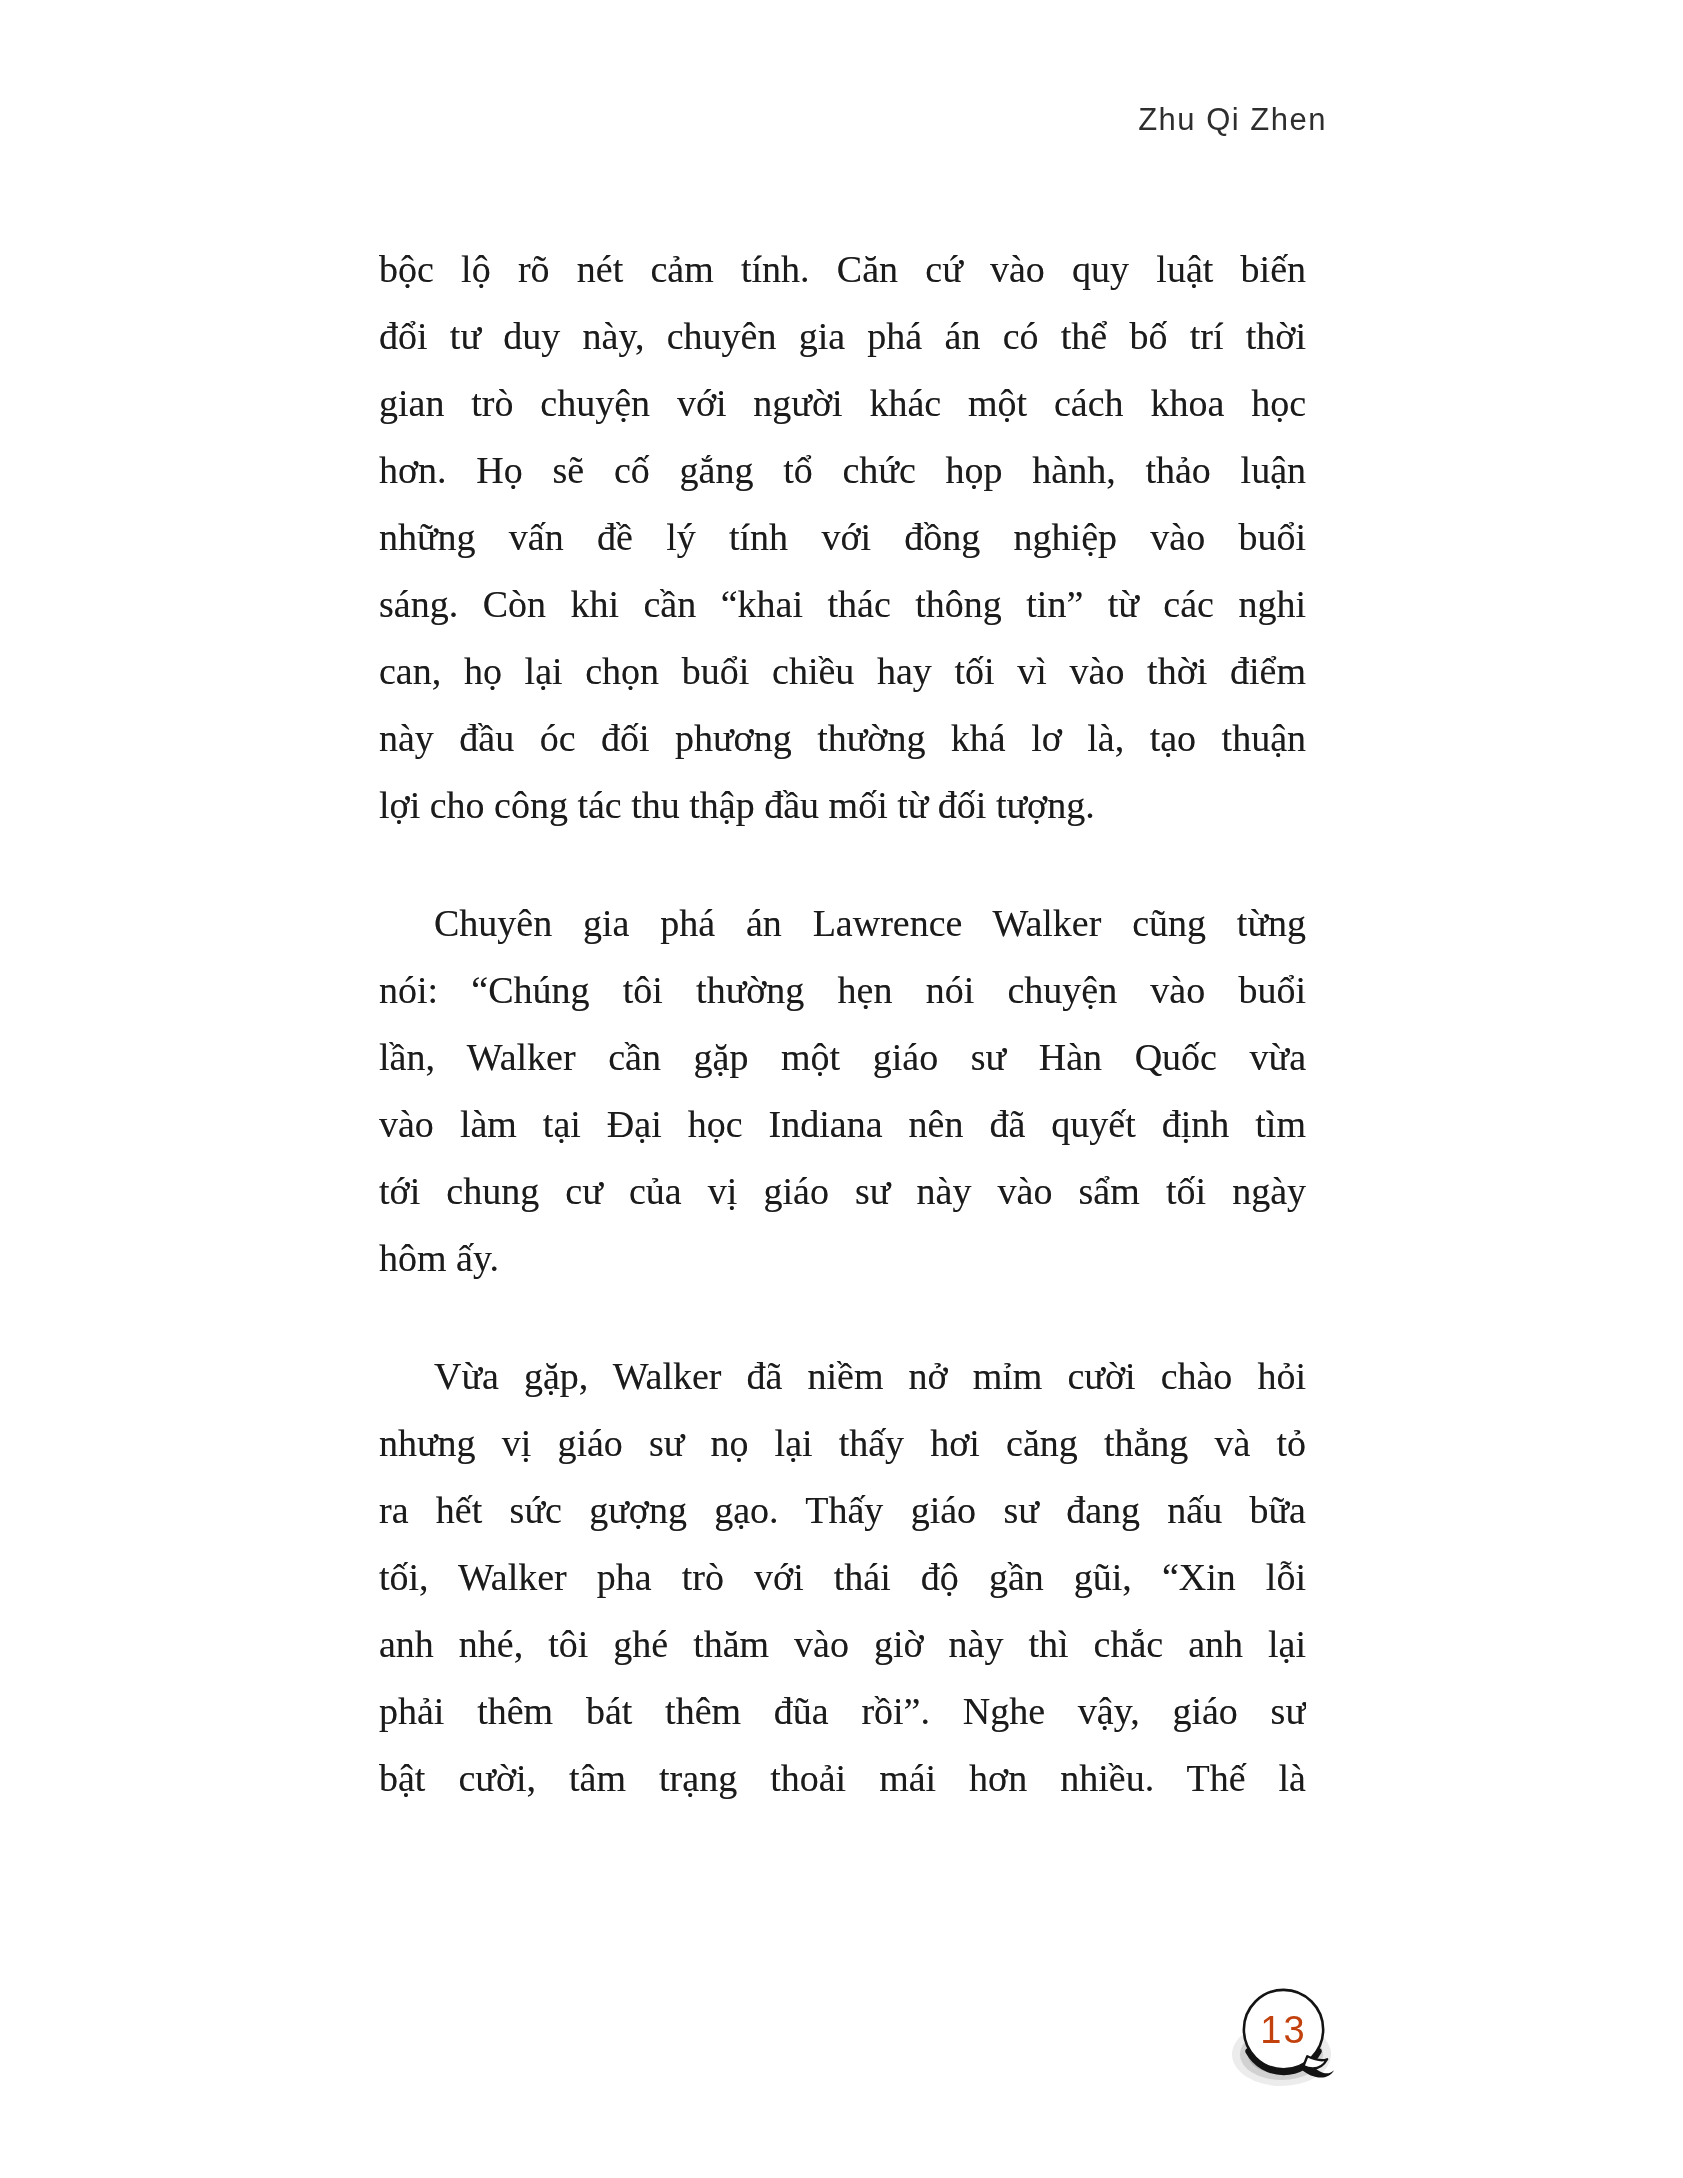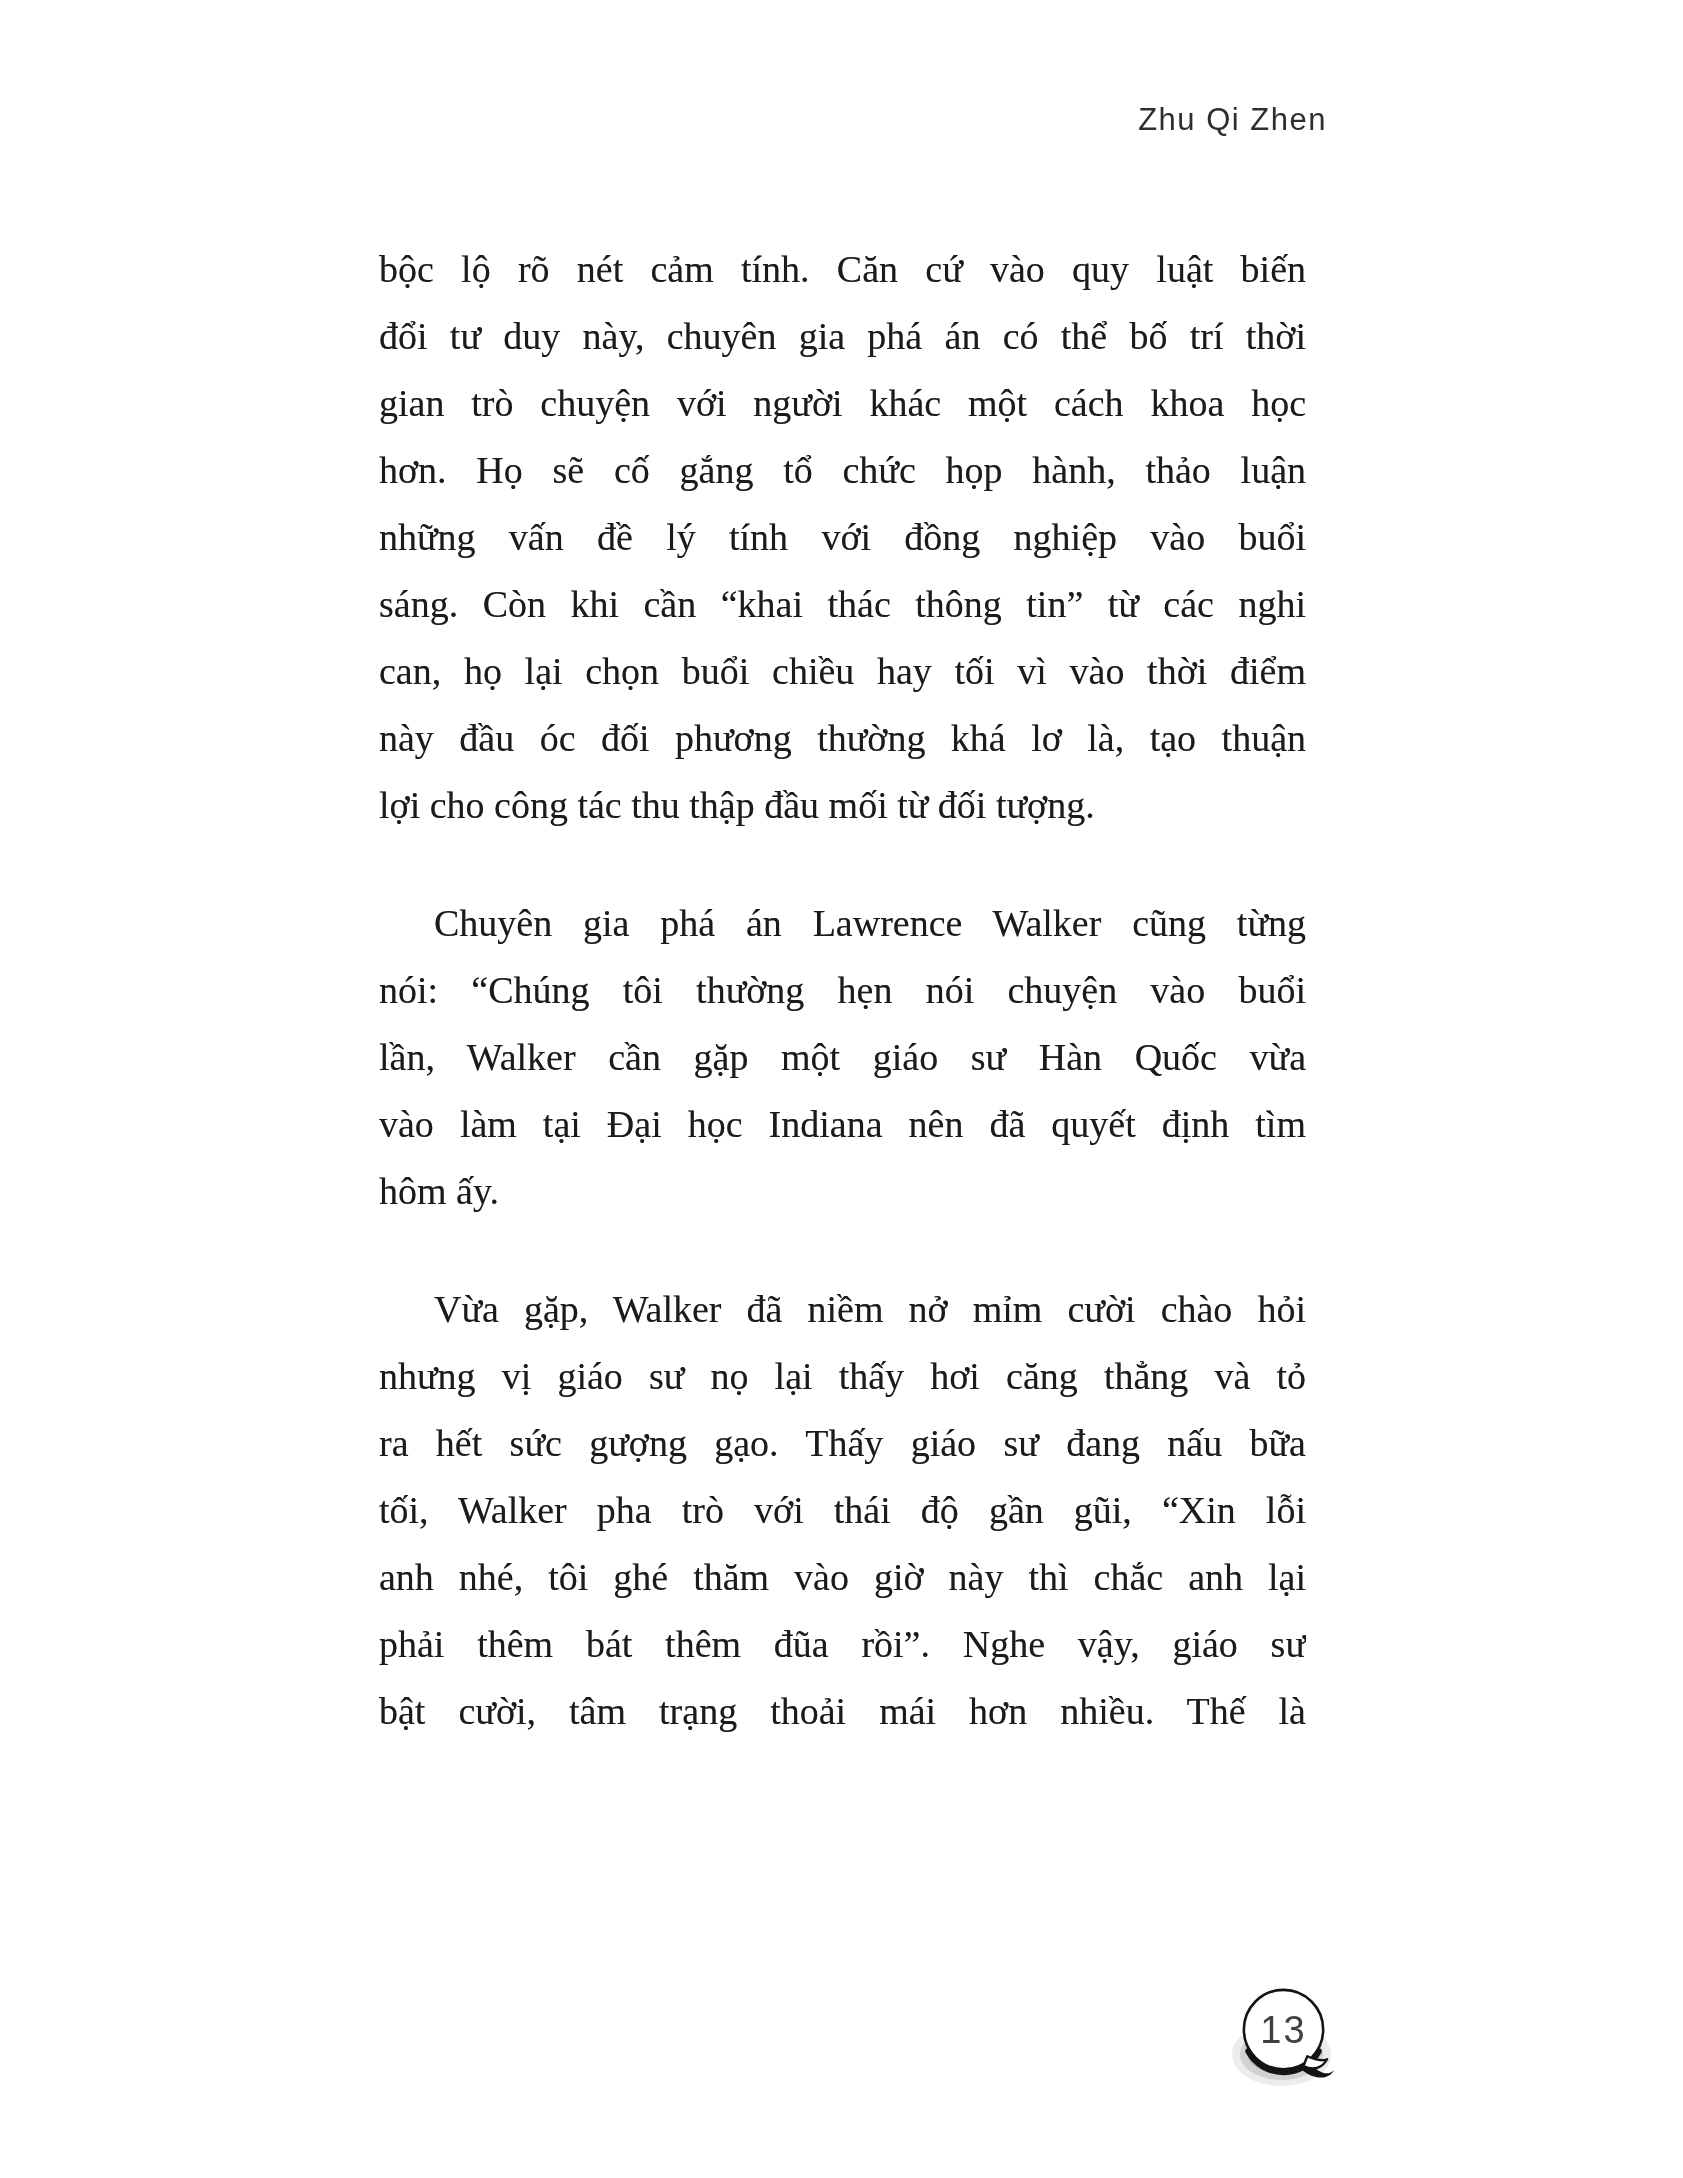--- a/index.html
+++ b/index.html
@@ -50,21 +50,21 @@
   .page-bubble svg { position: absolute; inset: 0; }
   .page-number {
     position: absolute;
     left: 0; top: 35px;
     width: 111px; height: 40px;
     line-height: 40px;
     text-align: center;
     font-family: "Liberation Sans", sans-serif;
     font-size: 38px;
     letter-spacing: 2px;
-    color: #404040;
+    color: #c2410c;
   }
 </style>
 </head>
 <body>
 
 <div class="page">
 
   <div class="running-head">Zhu Qi Zhen</div>
 
   <main class="text-block">
@@ -79,20 +79,21 @@
       <div class="line">can, họ lại chọn buổi chiều hay tối vì vào thời điểm</div>
       <div class="line">này đầu óc đối phương thường khá lơ là, tạo thuận</div>
       <div class="line end">lợi cho công tác thu thập đầu mối từ đối tượng.</div>
     </div>
 
     <div class="para">
       <div class="line indent">Chuyên gia phá án Lawrence Walker cũng từng</div>
       <div class="line">nói: “Chúng tôi thường hẹn nói chuyện vào buổi</div>
       <div class="line">lần, Walker cần gặp một giáo sư Hàn Quốc vừa</div>
       <div class="line">vào làm tại Đại học Indiana nên đã quyết định tìm</div>
+      <div class="line">tới chung cư của vị giáo sư này vào sẩm tối ngày</div>
       <div class="line end">hôm ấy.</div>
     </div>
 
     <div class="para">
       <div class="line indent">Vừa gặp, Walker đã niềm nở mỉm cười chào hỏi</div>
       <div class="line">nhưng vị giáo sư nọ lại thấy hơi căng thẳng và tỏ</div>
       <div class="line">ra hết sức gượng gạo. Thấy giáo sư đang nấu bữa</div>
       <div class="line">tối, Walker pha trò với thái độ gần gũi, “Xin lỗi</div>
       <div class="line">anh nhé, tôi ghé thăm vào giờ này thì chắc anh lại</div>
       <div class="line">phải thêm bát thêm đũa rồi”. Nghe vậy, giáo sư</div>

